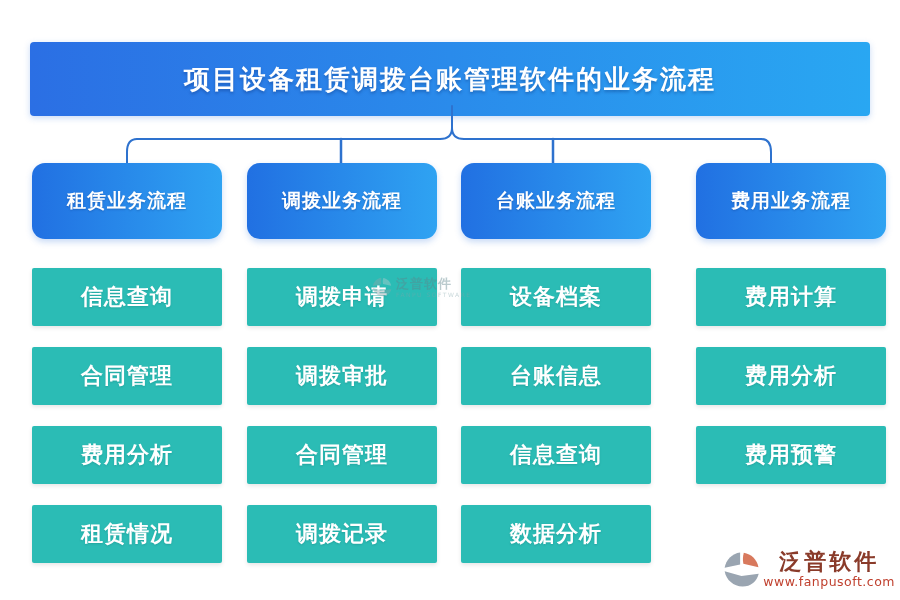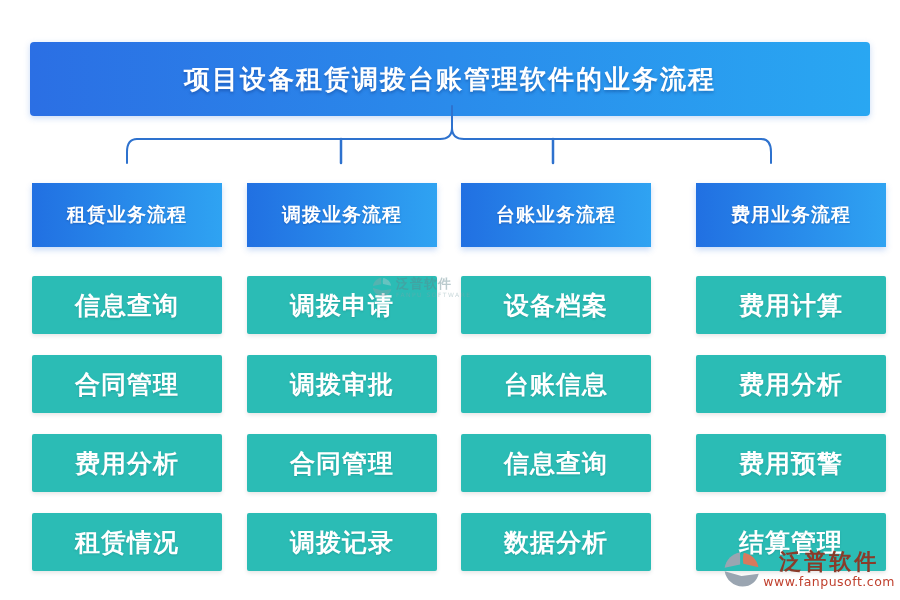--- a/index.html
+++ b/index.html
@@ -16,30 +16,30 @@
   .banner{position:absolute;left:30px;top:42px;width:840px;height:74px;border-radius:4px;
     background:linear-gradient(90deg,var(--banner-start),var(--banner-end));
     display:flex;align-items:center;justify-content:center;
     color:#ffffff;font-size:26px;font-weight:bold;letter-spacing:2px;
     text-shadow:0 2px 3px rgba(10,40,110,.35);
     box-shadow:0 2px 6px rgba(40,110,220,.25);}
 
   .connector{position:absolute;left:0;top:0;width:900px;height:600px;pointer-events:none;}
 
   .col{position:absolute;top:163px;width:190px;}
-  .col-header{height:64px;border-radius:0;
+  .col-header{height:76px;border-radius:13px;
     background:linear-gradient(90deg,var(--header-start),var(--header-end));
     display:flex;align-items:center;justify-content:center;
     color:#ffffff;font-size:19px;font-weight:bold;letter-spacing:1px;
     text-shadow:0 1px 2px rgba(10,40,110,.3);
     box-shadow:0 3px 6px rgba(40,110,220,.25);
-    margin-bottom:29px;margin-top:20px;}
+    margin-bottom:29px;}
   .node{height:58px;border-radius:2px;background:var(--node-teal);
     display:flex;align-items:center;justify-content:center;
-    color:#ffffff;font-size:25px;font-weight:bold;letter-spacing:1px;
+    color:#ffffff;font-size:22px;font-weight:bold;letter-spacing:1px;
     text-shadow:0 1px 2px rgba(0,80,80,.22);
     box-shadow:0 2px 4px rgba(0,0,0,.10);
     margin-bottom:21px;}
 
   .watermark{position:absolute;left:372px;top:277px;display:flex;align-items:flex-start;gap:4px;
     opacity:.42;pointer-events:none;}
   .watermark .wm-text{display:flex;flex-direction:column;line-height:1;}
   .watermark .wm-cn{font-size:13px;font-weight:bold;color:#5e858c;letter-spacing:1px;}
   .watermark .wm-en{font-size:6px;color:#7fa3a8;letter-spacing:1.5px;margin-top:2px;}
 
@@ -93,21 +93,20 @@
     <div class="node">台账信息</div>
     <div class="node">信息查询</div>
     <div class="node">数据分析</div>
   </div>
 
   <div class="col" style="left:696px">
     <div class="col-header">费用业务流程</div>
     <div class="node">费用计算</div>
     <div class="node">费用分析</div>
     <div class="node">费用预警</div>
-    <div class="node">结算管理</div>
   </div>
 
   <div class="watermark">
     <span>
       <svg width="20" height="20" viewBox="0 0 40 40">
         <path fill="#8da7ab" d="M18.5,1.5 C10,2.5 3,9.5 1.8,18 L18.5,14.5 Z"></path>
         <path fill="#b9cdd0" d="M22.5,1.8 C30.5,3 37,9.3 38.3,17.5 L22,13.8 C21.2,9.6 21.4,5.5 22.5,1.8 Z"></path>
         <path fill="#8da7ab" d="M1.8,22 C3.4,31.5 11.6,38.5 21.3,38.4 C30,38.3 36.6,33 38.6,24.5 L20,27 Z"></path>
       </svg>
     </span>

